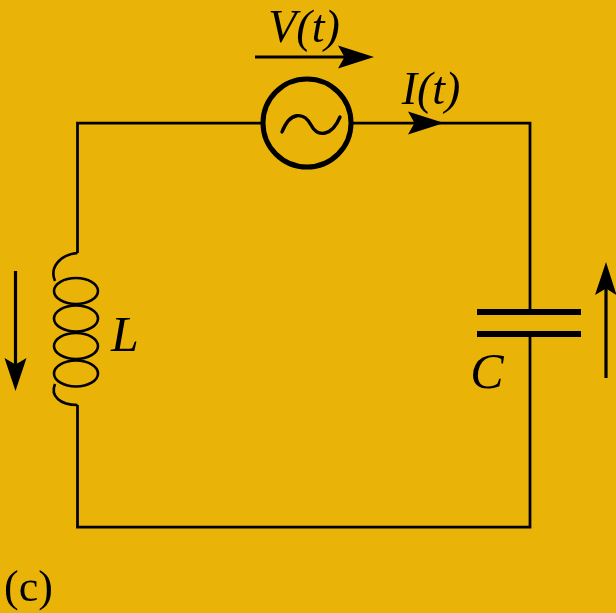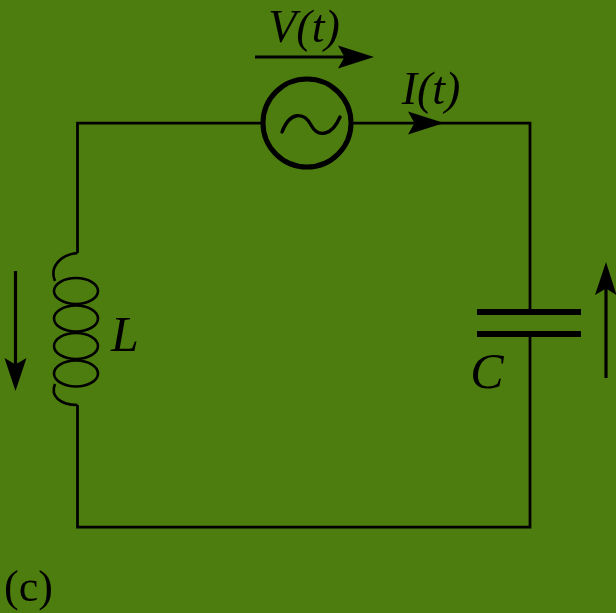--- a/index.html
+++ b/index.html
@@ -4,21 +4,21 @@
 <style>
   html, body {
     margin: 0;
     padding: 0;
     background: #ffffff;
   }
   .stage {
     position: relative;
     width: 616px;
     height: 613px;
-    background: #4d7c0f;
+    background: #eab308;
     overflow: hidden;
   }
   svg {
     display: block;
     width: 616px;
     height: 613px;
   }
   .wire {
     fill: none;
     stroke: #000000;

